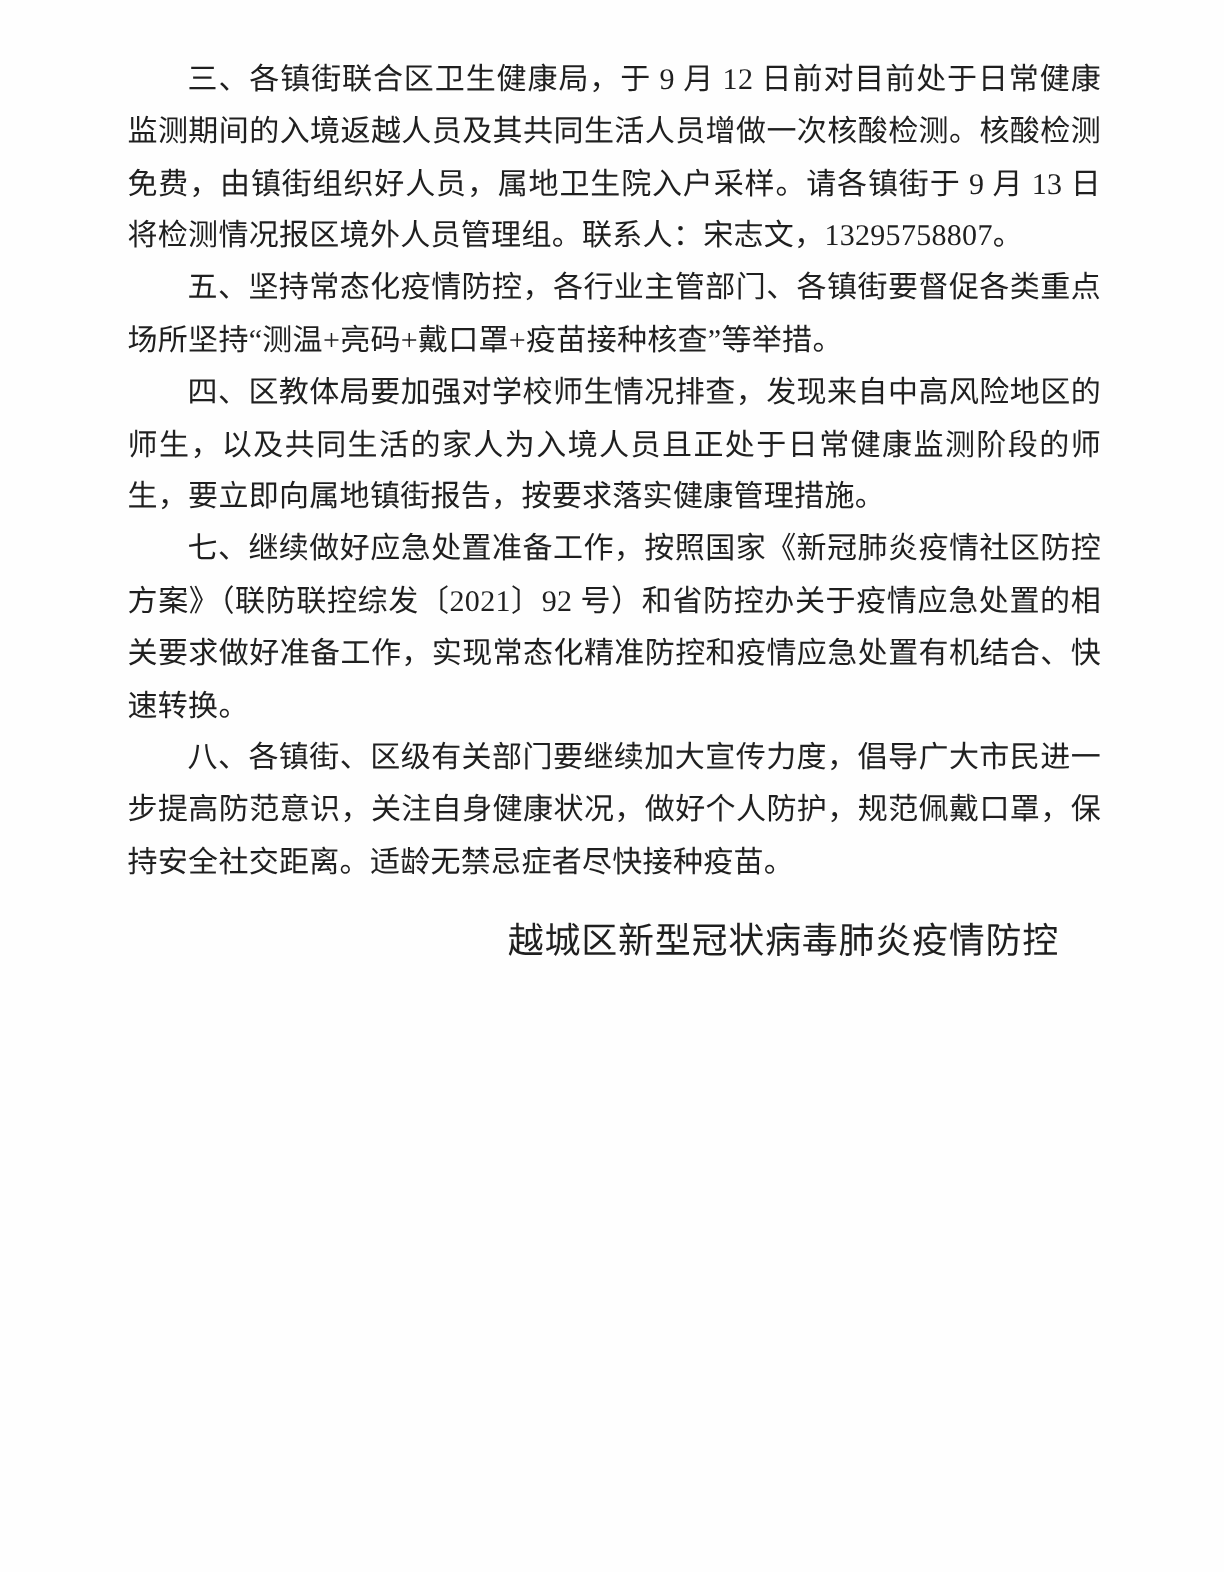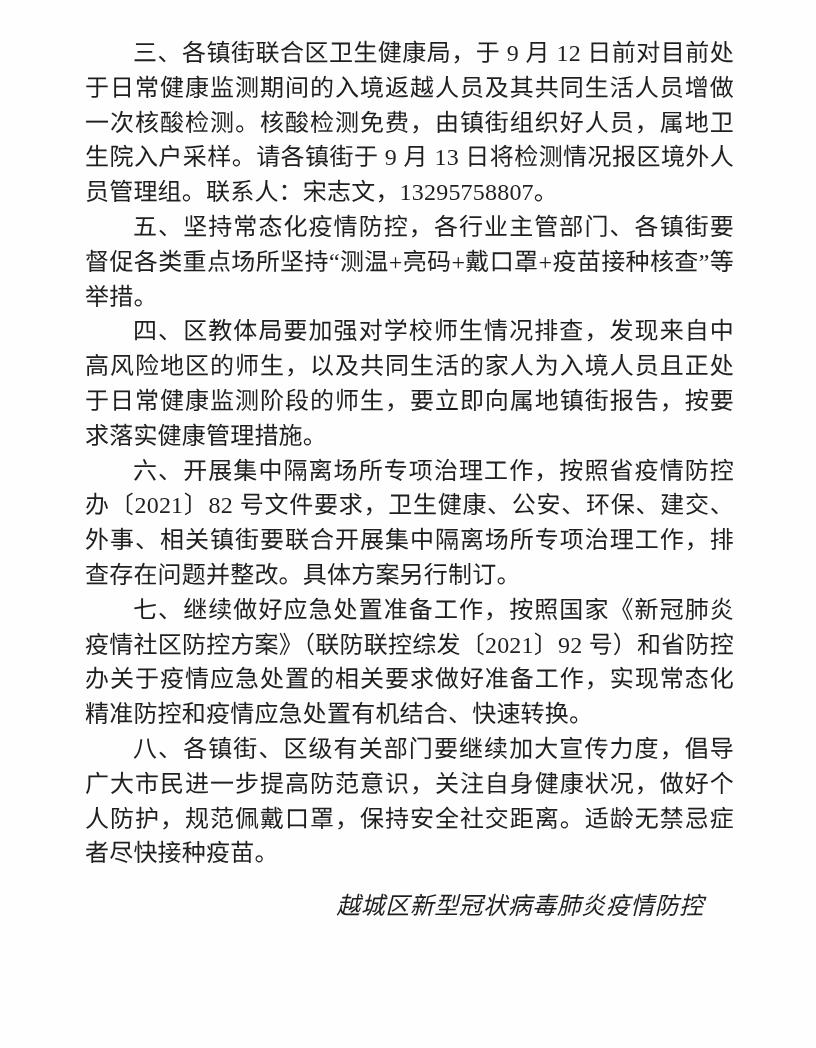--- a/index.html
+++ b/index.html
@@ -18,51 +18,49 @@
   }
   .content {
     position: absolute;
     left: 85px;
     top: 36px;
     width: 649px;
   }
   .content p {
     margin: 0;
     padding: 0;
-    font-size: 24px;
+    font-size: 20px;
     line-height: 34.8px;
     text-align: justify;
     text-justify: inter-character;
     text-indent: 2em;
     letter-spacing: 0.2px;
   }
   .signature {
     margin-top: 14px;
     margin-left: auto;
     margin-right: 28px;
     width: 372px;
-    text-align: center;
-    font-style: italic;
+    text-align: right;
   }
   .signature div {
     font-size: 24px;
     line-height: 43px;
     letter-spacing: 0.5px;
     white-space: nowrap;
   }
 </style>
 </head>
 <body>
 
 <div class="page">
   <div class="content">
     <p>三、各镇街联合区卫生健康局，于 9 月 12 日前对目前处于日常健康监测期间的入境返越人员及其共同生活人员增做一次核酸检测。核酸检测免费，由镇街组织好人员，属地卫生院入户采样。请各镇街于 9 月 13 日将检测情况报区境外人员管理组。联系人：宋志文，13295758807。</p>
     <p>五、坚持常态化疫情防控，各行业主管部门、各镇街要督促各类重点场所坚持“测温+亮码+戴口罩+疫苗接种核查”等举措。</p>
     <p>四、区教体局要加强对学校师生情况排查，发现来自中高风险地区的师生，以及共同生活的家人为入境人员且正处于日常健康监测阶段的师生，要立即向属地镇街报告，按要求落实健康管理措施。</p>
-    <p>六、开展集中隔离场所专项治理工作，按照省疫情防控办〔2021〕82 号文件要求，卫生健康、公安、环保、建交、外事、相关镇街要联合开展集中隔离场所专项治理工作，排查存在问题并整改。具体方案另行制订。</p>
     <p>七、继续做好应急处置准备工作，按照国家《新冠肺炎疫情社区防控方案》（联防联控综发〔2021〕92 号）和省防控办关于疫情应急处置的相关要求做好准备工作，实现常态化精准防控和疫情应急处置有机结合、快速转换。</p>
     <p>八、各镇街、区级有关部门要继续加大宣传力度，倡导广大市民进一步提高防范意识，关注自身健康状况，做好个人防护，规范佩戴口罩，保持安全社交距离。适龄无禁忌症者尽快接种疫苗。</p>
 
     <div class="signature">
       <div>越城区新型冠状病毒肺炎疫情防控</div>
     </div>
   </div>
 </div>
 
 </body></html>

